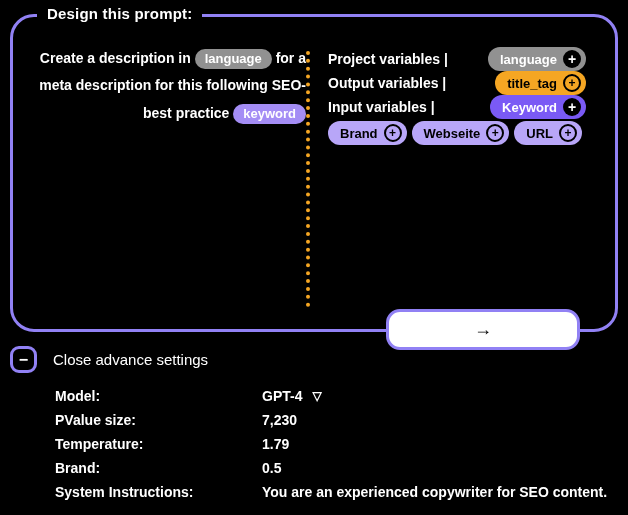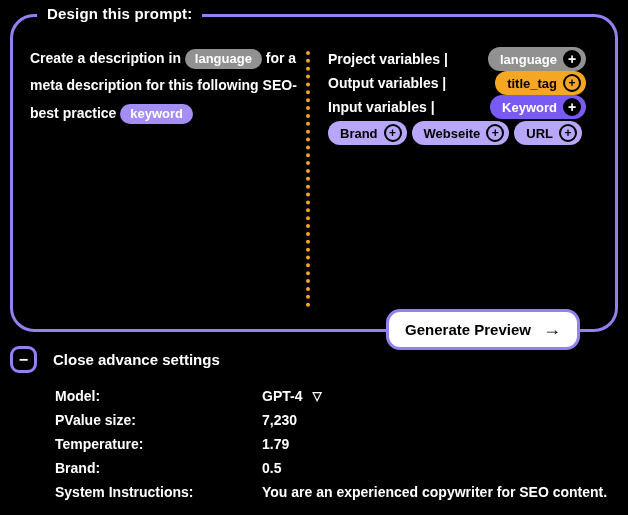--- a/index.html
+++ b/index.html
@@ -23,20 +23,21 @@
   .box-title {
     position: absolute; left: 24px; top: -12px;
     background: #000; padding: 0 10px;
     color: var(--text, #fff); font-size: 15px; font-weight: 700;
     letter-spacing: .2px;
   }
   .prompt-text {
     position: absolute; left: 17px; top: 28px; width: 276px;
     color: var(--text, #fff); font-size: 14px; font-weight: 600;
     line-height: 1.95;
+    text-align: right;
   }
   .chip {
     display: inline-block; padding: 1px 10px; border-radius: 12px;
     font-size: 13px; font-weight: 700; line-height: 1.4;
   }
   .chip-gray   { background: var(--gray-chip, #919191);   color: #fff; }
   .chip-purple { background: var(--purple-chip, #a48df5); color: #fff; }
 
   .divider {
     position: absolute; left: 293px; top: 34px; height: 256px; width: 0;
@@ -83,21 +84,21 @@
     position: absolute; left: 10px; top: 346px;
     display: flex; align-items: center; gap: 16px;
   }
   .toggle {
     width: 27px; height: 27px;
     border: 3px solid var(--accent, #9181f4); border-radius: 9px;
     background: #000; color: #fff; font-size: 16px; font-weight: 700;
     display: flex; align-items: center; justify-content: center;
     cursor: pointer; font-family: inherit;
   }
-  .adv-title { color: var(--text, #fff); font-size: 15px; font-weight: 700; cursor: pointer; }
+  .adv-title { color: var(--text, #fff); font-size: 15px; font-weight: 400; cursor: pointer; }
 
   .settings {
     position: absolute; left: 55px; top: 388px; width: 570px;
     display: flex; flex-direction: column; gap: 8px;
   }
   .setting-row { display: flex; align-items: baseline; }
   .s-label {
     width: 207px; flex-shrink: 0;
     color: var(--text, #fff); font-size: 14px; font-weight: 700;
   }
@@ -163,21 +164,20 @@
         <span class="pill pill-light">
           <span>URL</span>
           <span class="plus plus-outline">+</span>
         </span>
       </div>
 
     </div>
   </section>
 
   <button class="generate-btn">
-    <span>Generate Preview</span>
     <span class="arrow">→</span>
   </button>
 
   <div class="adv-toggle-row">
     <button class="toggle">
       <span>−</span>
     </button>
     <span class="adv-title">Close advance settings</span>
   </div>
 

